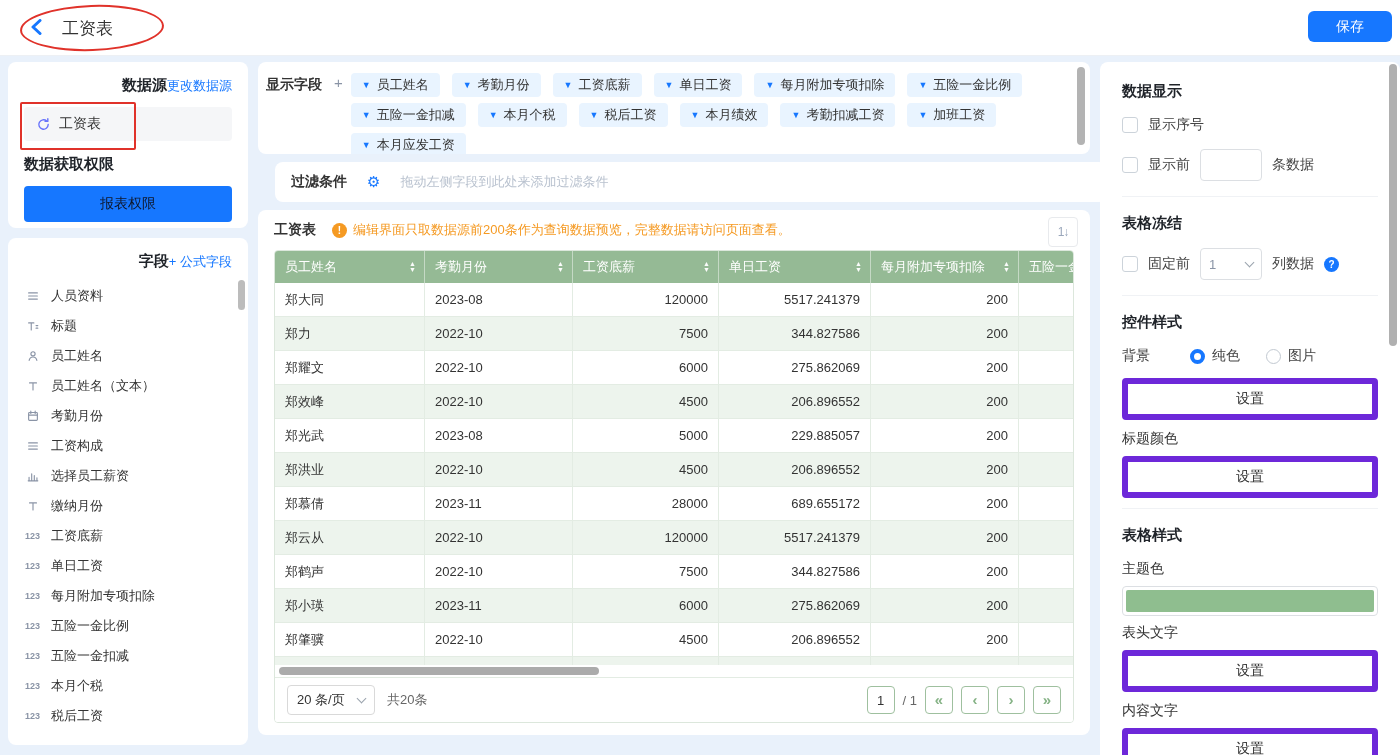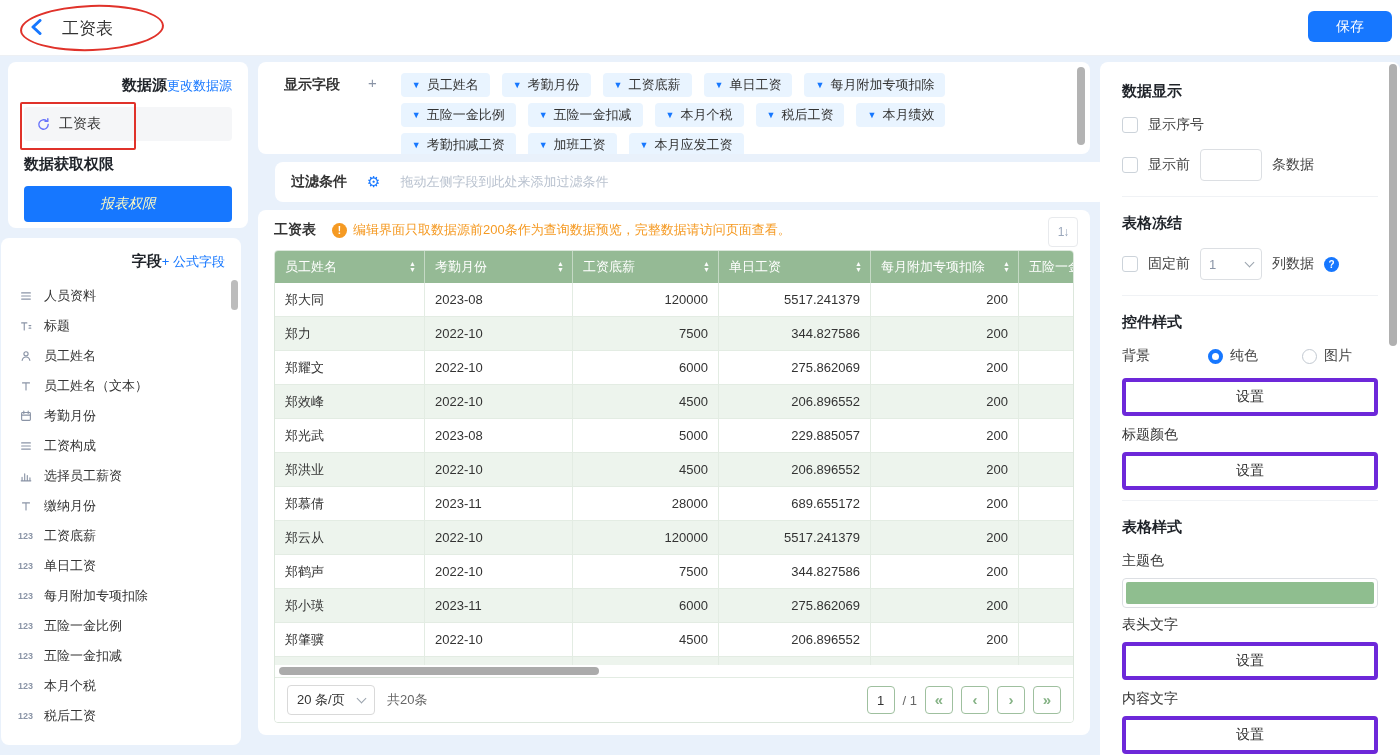--- a/index.html
+++ b/index.html
@@ -12,46 +12,46 @@
   
   .topbar{position:absolute;left:0;top:0;width:1400px;height:55px;background:#fff;border-bottom:1px solid #edf0f4;}
   .back{position:absolute;left:30px;top:19px;width:12px;height:16px;cursor:pointer;}
   .page-title{position:absolute;left:62px;top:17px;font-size:17px;color:#333;}
   .title-ellipse{position:absolute;left:20px;top:5px;width:140px;height:42px;border:2.5px solid #e0322a;border-radius:50%;transform:rotate(-2deg);}
   .save-btn{position:absolute;right:8px;top:11px;width:84px;height:31px;background:#1677ff;color:#fff;border-radius:6px;
     display:flex;align-items:center;justify-content:center;font-size:14px;cursor:pointer;}
   
   .card{position:absolute;background:#fff;border-radius:8px;}
   .card-ds{left:8px;top:62px;width:240px;height:166px;}
-  .card-fields{left:1px;top:238px;width:240px;height:507px;overflow:hidden;}
+  .card-fields{left:8px;top:238px;width:240px;height:507px;overflow:hidden;}
   .card-display{left:258px;top:62px;width:832px;height:92px;overflow:hidden;}
   .card-filter{left:258px;top:162px;width:832px;height:40px;}
   .card-table{left:258px;top:210px;width:832px;height:525px;}
   .card-style{left:1100px;top:62px;width:300px;height:700px;overflow:hidden;}
   
   .panel-head{display:flex;justify-content:flex-end;align-items:center;padding:14px 16px 0;}
   .panel-head .h{font-size:15px;font-weight:700;color:#1f2329;}
   .panel-head .link{font-size:13px;color:#1677ff;cursor:pointer;}
   .ds-row{margin:12px 16px 0;height:34px;background:#f5f6f8;border-radius:4px;display:flex;align-items:center;
     padding:0 12px;gap:8px;font-size:14px;color:#333;position:relative;}
   .red-box{position:absolute;left:-4px;top:-5px;width:112px;height:44px;border:2px solid #e0322a;border-radius:2px;pointer-events:none;}
   .access-head{font-size:15px;font-weight:700;color:#1f2329;margin:14px 16px 0;}
-  .perm-btn{margin:12px 16px 0;height:36px;background:#1677ff;color:#fef9c3;border-radius:4px;
-    display:flex;align-items:center;justify-content:center;font-size:14px;cursor:pointer;font-style:italic;}
+  .perm-btn{margin:12px 16px 0;height:36px;background:#1677ff;color:#0f172a;border-radius:4px;
+    display:flex;align-items:center;justify-content:center;font-size:14px;cursor:pointer;}
   
   .fields-list{margin-top:10px;}
   .field-item{height:30px;display:flex;align-items:center;gap:10px;padding:0 16px;font-size:13px;color:#333;cursor:grab;}
   .field-icon{width:17px;display:flex;justify-content:center;align-items:center;color:#8a94a6;}
   .num123{font-size:9px;color:#8a94a6;font-weight:700;letter-spacing:0;}
   .vthumb{position:absolute;background:#bcbcbc;border-radius:4px;}
   .thumb-fields{right:3px;top:42px;width:7px;height:30px;}
   .thumb-display{right:5px;top:5px;width:8px;height:78px;background:#b3b3b3;}
   .thumb-style{right:3px;top:2px;width:8px;height:282px;background:#b0b0b0;}
   
-  .card-display{display:flex;padding:11px 26px;box-sizing:border-box;gap:24px;}
+  .card-display{display:flex;padding:11px 8px;box-sizing:border-box;gap:8px;}
   .df-label{font-size:14px;font-weight:600;color:#333;white-space:nowrap;padding-top:3px;}
   .df-add{color:#8a94a6;font-size:15px;padding:1px 0 0 4px;cursor:pointer;}
   .tags{flex:1;display:flex;flex-wrap:wrap;gap:6px 12px;padding-right:22px;align-content:flex-start;}
   .tag{display:inline-flex;align-items:center;gap:6px;background:#e9f4ff;border-radius:4px;padding:3px 11px;
     font-size:13px;color:#333;height:18px;cursor:pointer;}
   .tag .caret{color:#1677ff;font-size:9px;}
   
   .card-filter{display:flex;align-items:center;padding:0 16px;box-sizing:border-box;gap:20px;margin-left:17px;}
   .flt-label{font-size:14px;font-weight:600;color:#333;}
   .gear{color:#1677ff;font-size:15px;cursor:pointer;}
@@ -97,27 +97,27 @@
   .checkbox{width:16px;height:16px;border:1px solid #ccd3da;border-radius:3px;background:#fff;flex:none;cursor:pointer;box-sizing:border-box;}
   .mini-input{width:62px;height:32px;border:1px solid #dcdfe3;border-radius:4px;background:#fff;box-sizing:border-box;
     font-size:13px;color:#333;padding:0 8px;outline:none;}
   .mini-select{width:62px;height:32px;border:1px solid #dcdfe3;border-radius:4px;display:flex;align-items:center;
     justify-content:space-between;padding:0 8px;color:#8a94a6;font-size:13px;box-sizing:border-box;cursor:pointer;}
   .chev{width:6px;height:6px;border-right:1.5px solid #9aa3ad;border-bottom:1.5px solid #9aa3ad;
     transform:rotate(45deg);margin-top:-3px;flex:none;}
   .help{width:15px;height:15px;border-radius:50%;background:#1677ff;color:#fff;font-size:10px;font-weight:700;
     display:flex;align-items:center;justify-content:center;flex:none;cursor:pointer;}
   .divider{height:1px;background:#f0f2f5;margin:3px 0 17px;}
-  .radio-row{display:flex;align-items:center;font-size:14px;color:#444;margin-bottom:13px;justify-content:space-between;}
+  .radio-row{display:flex;align-items:center;font-size:14px;color:#444;margin-bottom:13px;}
   .radio-row .lbl{width:68px;}
   .radio{width:15px;height:15px;border-radius:50%;border:1px solid #c2c9d1;margin-right:7px;background:#fff;
     box-sizing:border-box;flex:none;cursor:pointer;}
   .radio.sel{border:4.5px solid #1677ff;}
   .radio-opt{display:flex;align-items:center;margin-right:26px;}
-  .set-btn{height:30px;border:4px solid #6d28d9;border-radius:4px;display:flex;align-items:center;justify-content:center;
+  .set-btn{height:30px;border:6px solid #6d28d9;border-radius:4px;display:flex;align-items:center;justify-content:center;
     font-size:14px;color:#333;background:#fff;margin-bottom:10px;cursor:pointer;}
   .sub-label{font-size:14px;color:#333;margin:2px 0 8px;}
   .swatch{height:30px;border:1px solid #dcdfe3;border-radius:4px;padding:3px;margin-bottom:8px;box-sizing:border-box;cursor:pointer;}
   .swatch-fill{height:100%;border-radius:2px;}
 </style>
 </head>
 <body>
 
 <div class="topbar">
   <span class="back">

